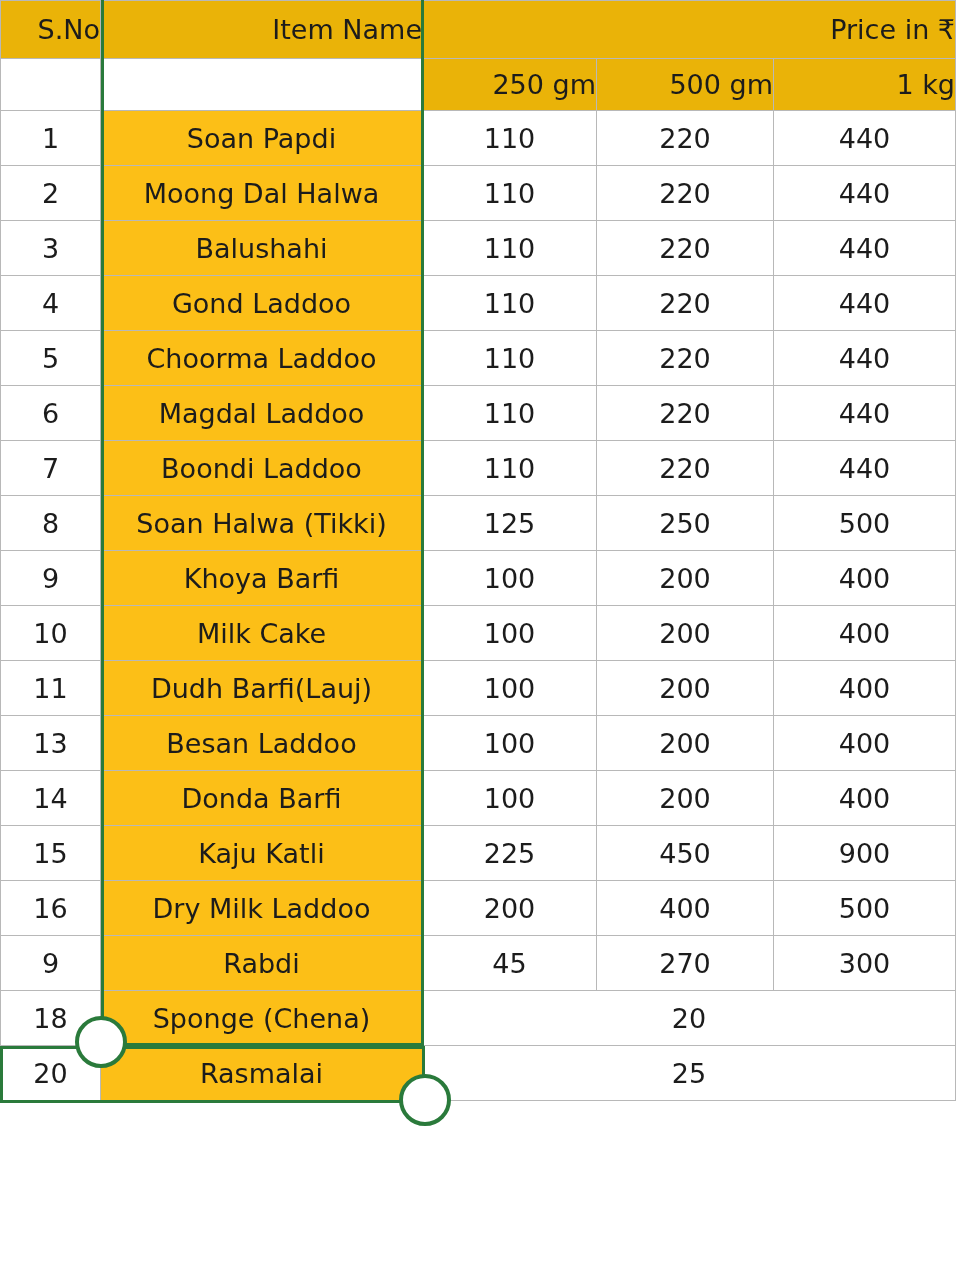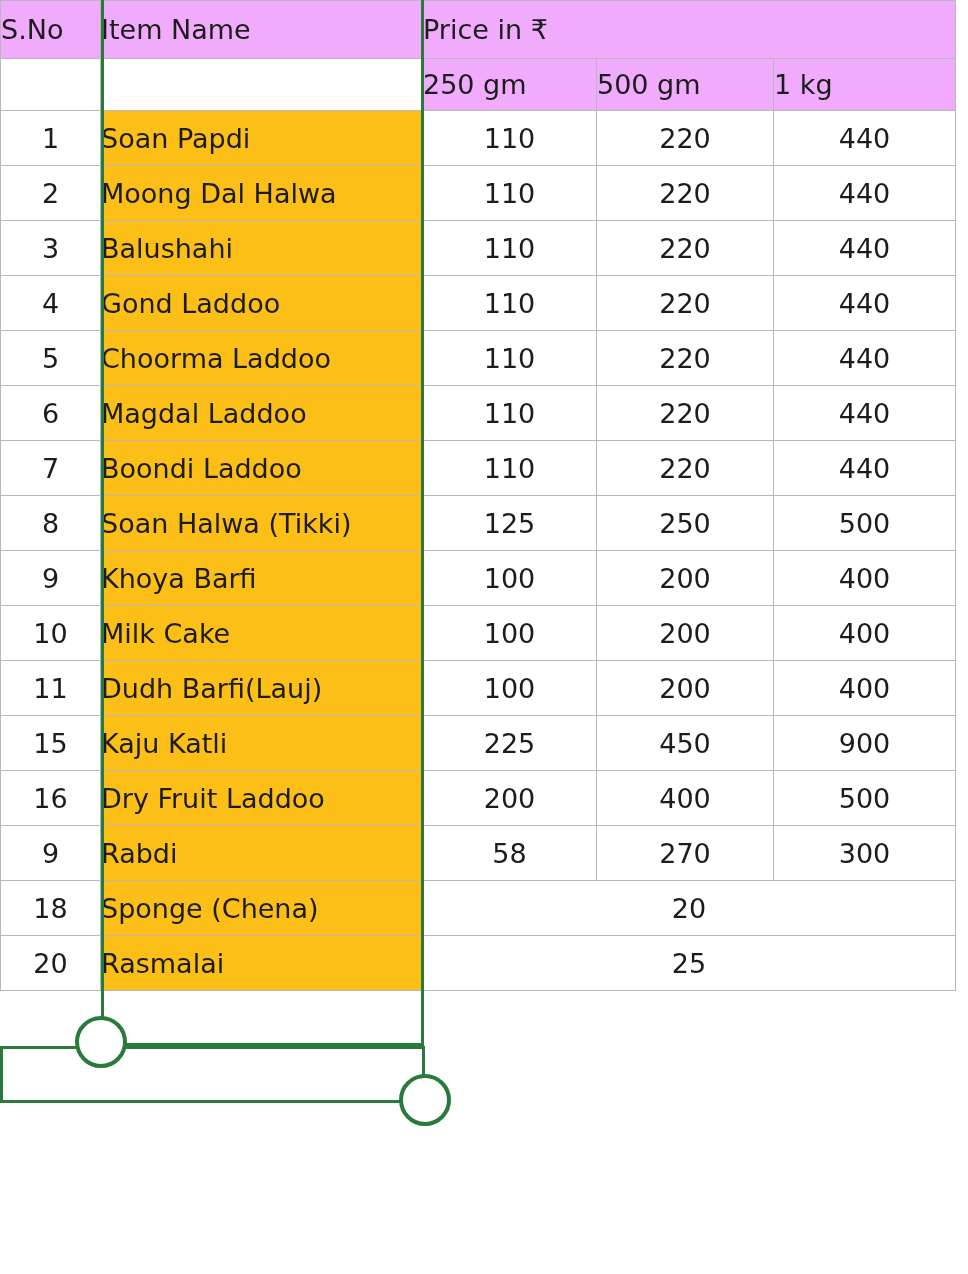--- a/index.html
+++ b/index.html
@@ -35,42 +35,42 @@
     color: #1c1c1c;
   }
   
   col.c-sno   { width: 100px; }
   col.c-item  { width: 322px; }
   col.c-250   { width: 174px; }
   col.c-500   { width: 177px; }
   col.c-1kg   { width: 182px; }
 
   .hdr-blue {
-    background: #f0abfc;
-    text-align: left;
+    background: #eab308;
+    text-align: right;
     font-weight: bold;
     font-size: 30px;
     color: #111111;
     margin-top: 24px;
   }
   .hdr-blue.sub {
     font-size: 27px;
   }
   .hdr-white {
     background: #ffffff;
   }
   td.sno {
     text-align: center;
     height: 54px;
     font-size: 28px;
     background: #ffffff;
   }
   td.item {
     background: #fcbf17;
-    text-align: left;
+    text-align: center;
     padding-left: 7px;
     font-size: 28px;
     color: #1c1c1c;
     margin-top: 16px;
   }
   td.num {
     text-align: center;
     background: #ffffff;
     font-size: 28px;
   }
@@ -216,37 +216,51 @@
         <td class="num">400</td>
       </tr>
       <tr class="row-h">
         <td class="sno">11</td>
         <td class="item">Dudh Barfi(Lauj)</td>
         <td class="num">100</td>
         <td class="num">200</td>
         <td class="num">400</td>
       </tr>
       <tr class="row-h">
+        <td class="sno">13</td>
+        <td class="item">Besan Laddoo</td>
+        <td class="num">100</td>
+        <td class="num">200</td>
+        <td class="num">400</td>
+      </tr>
+      <tr class="row-h">
+        <td class="sno">14</td>
+        <td class="item">Donda Barfi</td>
+        <td class="num">100</td>
+        <td class="num">200</td>
+        <td class="num">400</td>
+      </tr>
+      <tr class="row-h">
         <td class="sno">15</td>
         <td class="item">Kaju Katli</td>
         <td class="num">225</td>
         <td class="num">450</td>
         <td class="num">900</td>
       </tr>
       <tr class="row-h">
         <td class="sno">16</td>
-        <td class="item">Dry Fruit Laddoo</td>
+        <td class="item">Dry Milk Laddoo</td>
         <td class="num">200</td>
         <td class="num">400</td>
         <td class="num">500</td>
       </tr>
       <tr class="row-h">
         <td class="sno">9</td>
         <td class="item">Rabdi</td>
-        <td class="num">58</td>
+        <td class="num">45</td>
         <td class="num">270</td>
         <td class="num">300</td>
       </tr>
 
 
       <tr class="row-h">
         <td class="sno">18</td>
         <td class="item">Sponge (Chena)</td>
         <td class="num" colspan="3">20</td>
       </tr>

